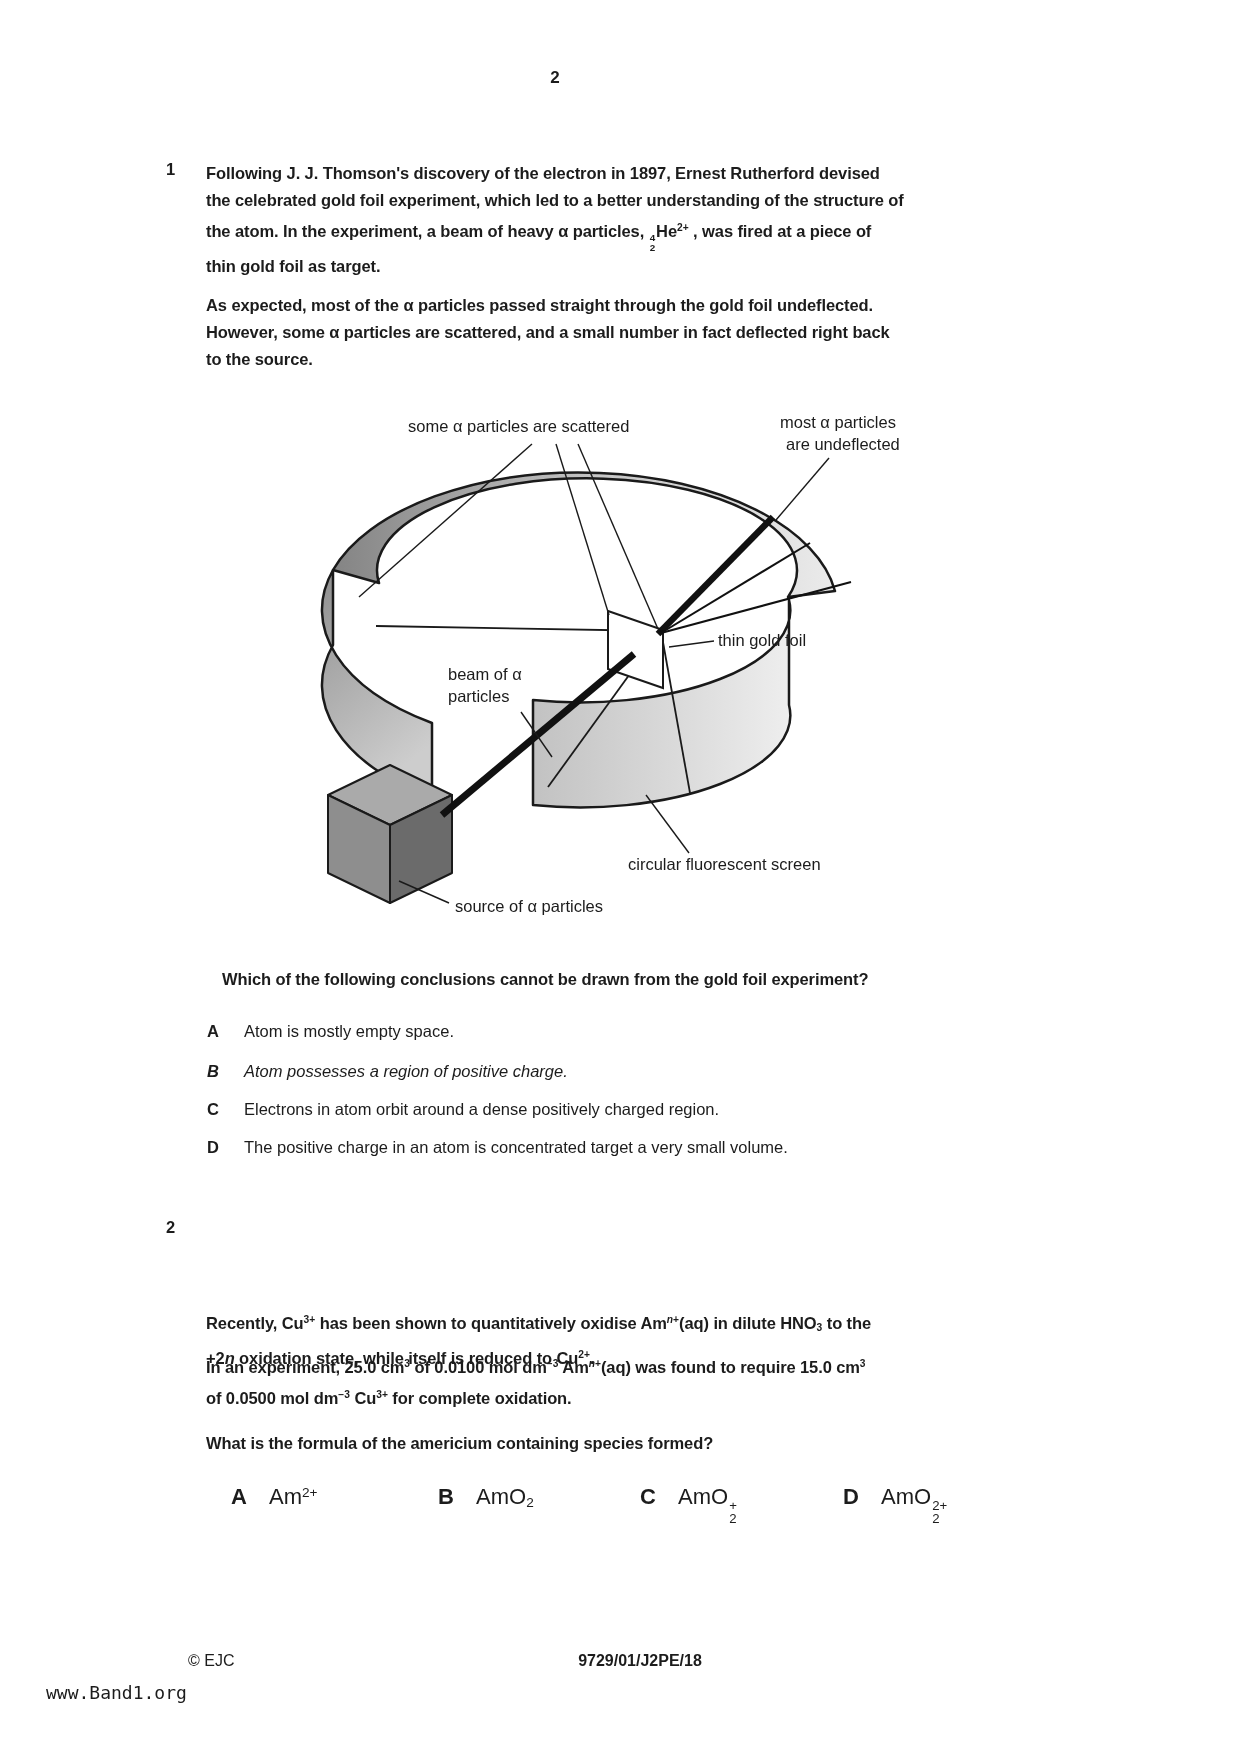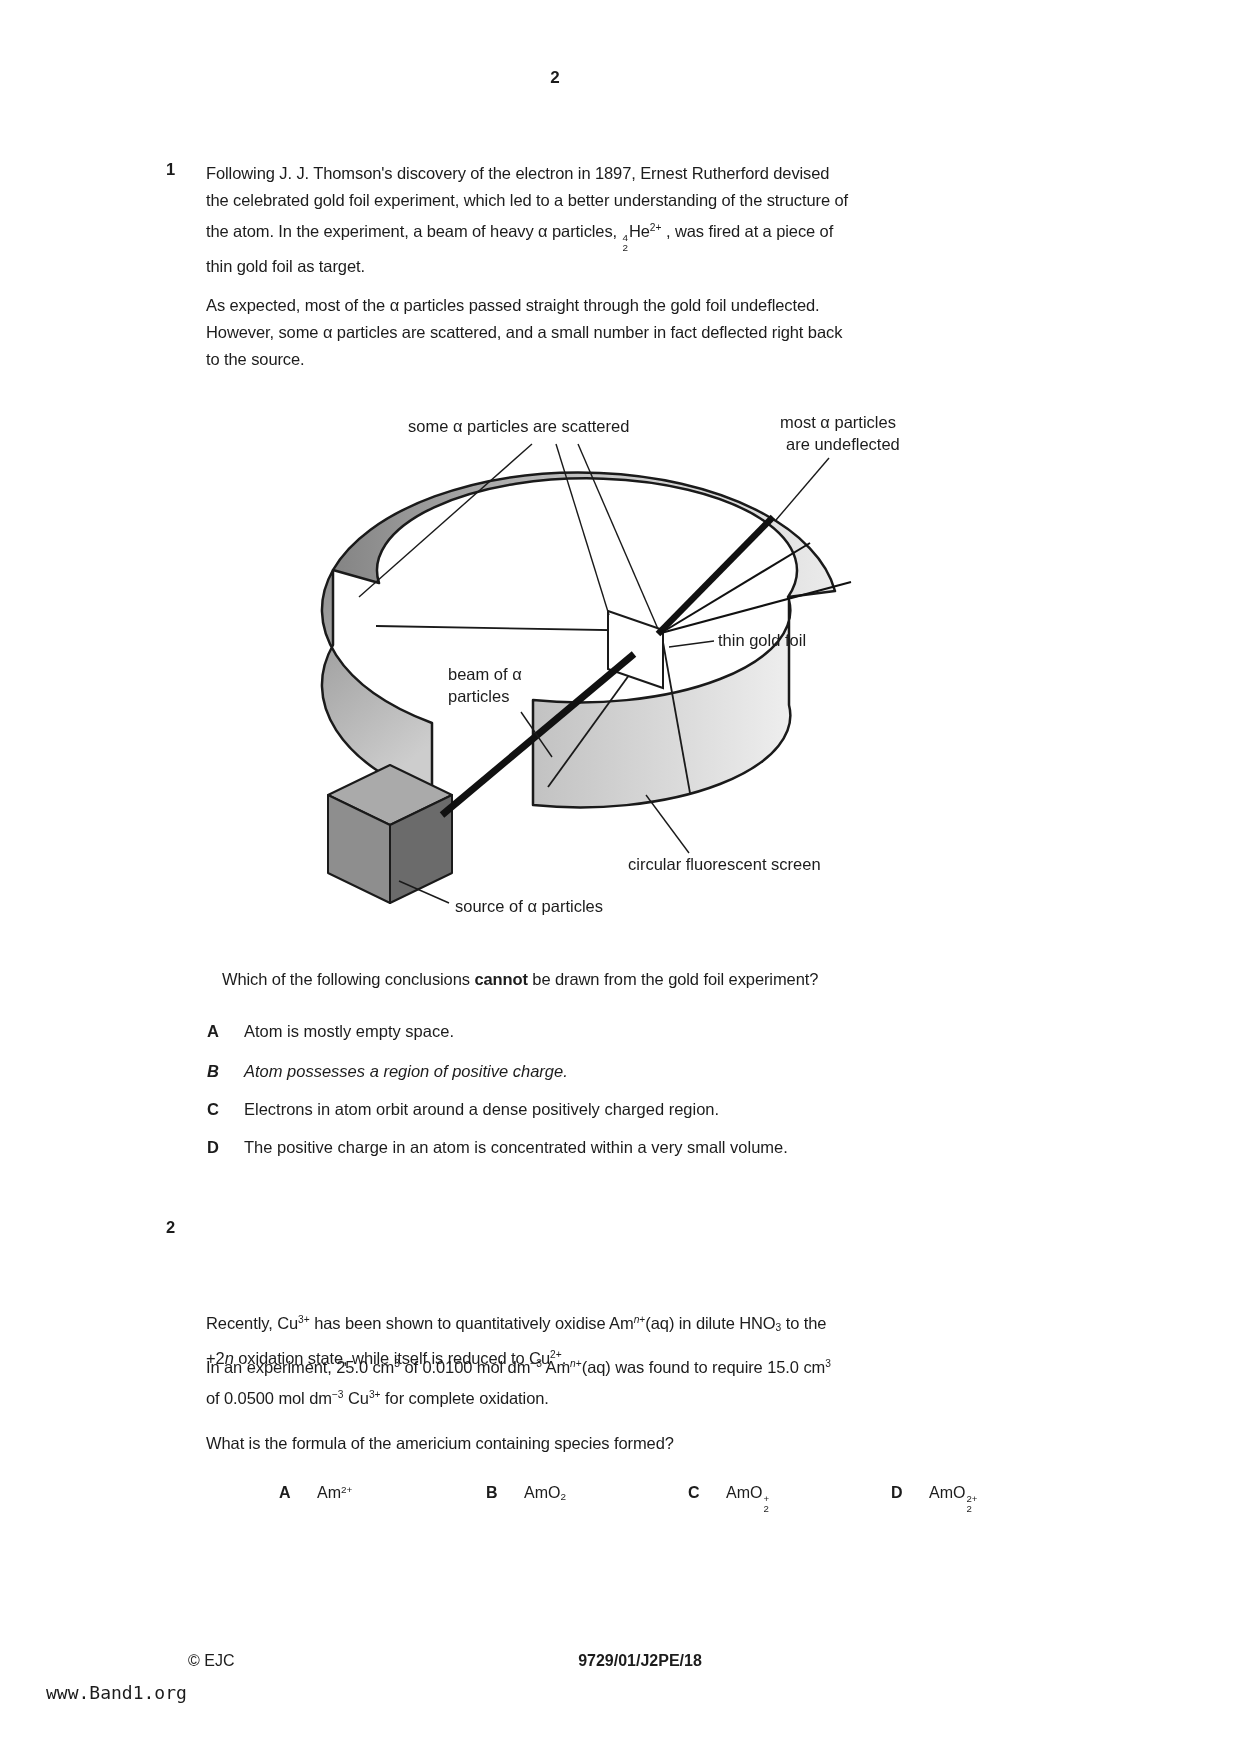--- a/index.html
+++ b/index.html
@@ -1,28 +1,28 @@
 <!DOCTYPE html>
 <html><head>
 <meta charset="utf-8">
 <style>
   html,body{margin:0;padding:0;background:#ffffff;}
   .page{position:relative;width:1239px;height:1754px;background:#ffffff;overflow:hidden;
         font-family:"Liberation Sans","DejaVu Sans",sans-serif;color:#1c1c1c;}
-  .txt{position:absolute;font-size:16.5px;line-height:27px;letter-spacing:-0.1px;white-space:pre-wrap;}
+  .txt{position:absolute;font-size:16.5px;line-height:27px;letter-spacing:-0.1px;white-space:pre-wrap;font-weight:bold;}
   .qnum{position:absolute;font-size:16.5px;font-weight:bold;}
   .pagenum{position:absolute;top:68px;left:0;width:1110px;text-align:center;font-size:17px;font-weight:bold;}
   sup,sub{font-size:0.62em;letter-spacing:0;}
   sup{vertical-align:0.55em;}
   sub{vertical-align:-0.25em;}
   .stack{display:inline-flex;flex-direction:column;align-items:flex-start;
          font-size:0.6em;line-height:1;vertical-align:-0.45em;margin:0 1px;}
   .opt{position:absolute;font-size:16.5px;}
   .opt .letter{display:inline-block;width:37px;font-weight:bold;}
-  .optrow{position:absolute;font-size:16px;margin-left:48px;}
+  .optrow{position:absolute;font-size:22px;}
   .optrow .letter{display:inline-block;width:38px;font-weight:bold;}
   .footer-copy{position:absolute;left:188px;top:1652px;font-size:16px;}
   .footer-code{position:absolute;left:500px;top:1652px;width:280px;text-align:center;font-size:16px;font-weight:bold;}
   .footer-site{position:absolute;left:46px;top:1682px;font-size:18px;
                font-family:"DejaVu Sans Mono","Liberation Mono",monospace;}
   svg text{font-family:"Liberation Sans","DejaVu Sans",sans-serif;font-size:16.5px;fill:#1c1c1c;}
 </style>
 </head>
 <body>
 
@@ -110,21 +110,21 @@
   <div class="opt" style="left:207px;top:1022px;">
     <span class="letter">A</span><span>Atom is mostly empty space.</span>
   </div>
   <div class="opt" style="left:207px;top:1062px;font-style:italic;">
     <span class="letter">B</span><span>Atom possesses a region of positive charge.</span>
   </div>
   <div class="opt" style="left:207px;top:1100px;">
     <span class="letter">C</span><span>Electrons in atom orbit around a dense positively charged region.</span>
   </div>
   <div class="opt" style="left:207px;top:1138px;">
-    <span class="letter">D</span><span>The positive charge in an atom is concentrated within a very small volume.</span>
+    <span class="letter">D</span><span>The positive charge in an atom is concentrated target a very small volume.</span>
   </div>
 
   <div class="qnum" style="left:166px;top:1218px;">2</div>
   <div class="txt" style="left:206px;top:1258px;width:760px;margin-top:48px;">Recently, Cu<sup>3+</sup> has been shown to quantitatively oxidise Am<sup style="font-style: italic;">n</sup><sup>+</sup>(aq) in dilute HNO<sub>3</sub> to the
 +2<i>n</i> oxidation state, while itself is reduced to Cu<sup>2+</sup>.</div>
   <div class="txt" style="left:206px;top:1350px;width:770px;">In an experiment, 25.0 cm<sup>3</sup> of 0.0100 mol dm<sup>−3</sup> Am<sup style="font-style: italic;">n</sup><sup>+</sup>(aq) was found to require 15.0 cm<sup>3</sup>
 of 0.0500 mol dm<sup>−3</sup> Cu<sup>3+</sup> for complete oxidation.</div>
   <div class="txt" style="left:206px;top:1430px;width:760px;">What is the formula of the americium containing species formed?</div>
 
   <div class="optrow" style="left:231px;top:1484px;">

